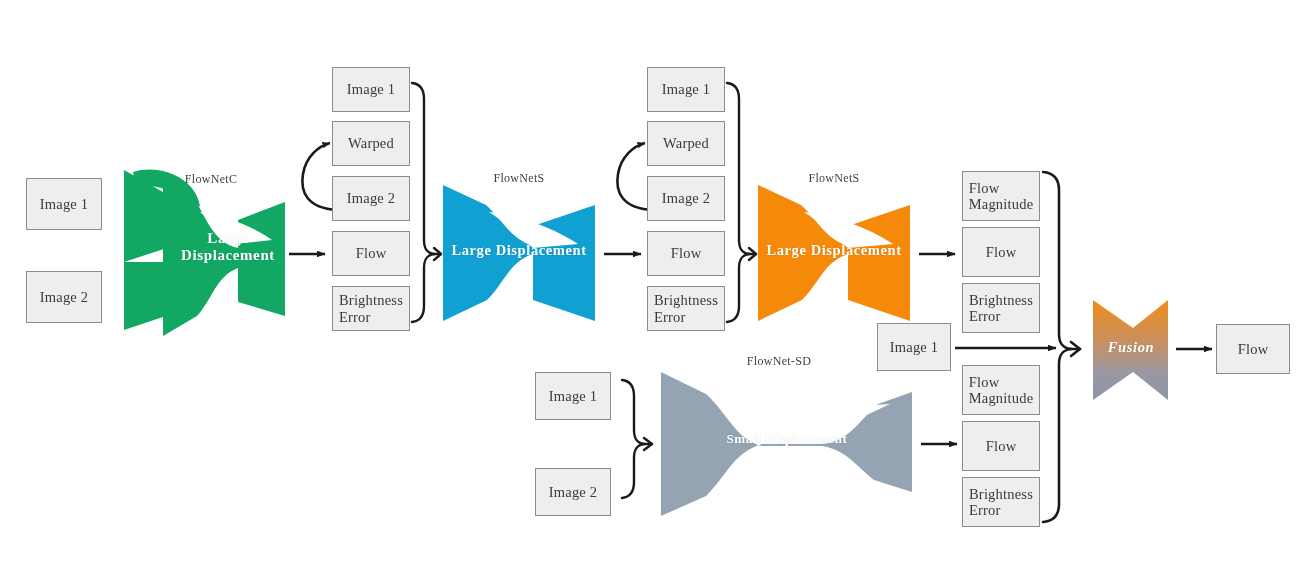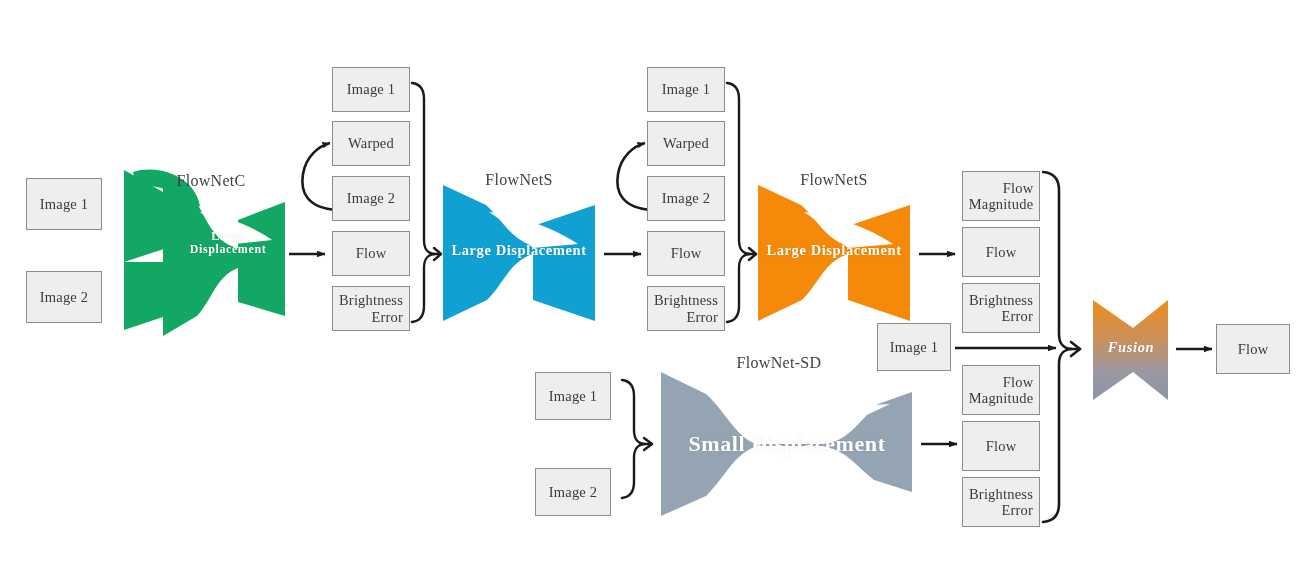--- a/index.html
+++ b/index.html
@@ -27,35 +27,35 @@
 
   
   .dbox {
     position: absolute;
     background: #eeeeee;
     border: 1.6px solid #8c8c8c;
     box-sizing: border-box;
     display: flex;
     align-items: center;
     justify-content: center;
-    text-align: right;
+    text-align: left;
     color: #3a3a3a;
     font-family: "Liberation Serif", "DejaVu Serif", serif;
     font-size: 14.5px;
     line-height: 1.12;
     letter-spacing: 0.2px;
     white-space: pre-line;
   }
 
   
   .netcaption {
     position: absolute;
     color: #3f3f46;
     font-family: "Liberation Serif", "DejaVu Serif", serif;
-    font-size: 16px;
+    font-size: 12px;
     letter-spacing: 0.3px;
     white-space: nowrap;
     text-align: center;
   }
 
   
   .blocklabel {
     position: absolute;
     color: #ffffff;
     font-family: "Liberation Serif", "DejaVu Serif", serif;
@@ -167,25 +167,25 @@
   </svg>
 
   <div class="dbox" style="left:26px; top:178px; width:76px; height:52px;">Image 1</div>
   <div class="dbox" style="left:26px; top:271px; width:76px; height:52px;">Image 2</div>
 
   <div class="netcaption" style="left:156px; top:172px; width:110px;">FlowNetC</div>
   <div class="netcaption" style="left:464px; top:171px; width:110px;">FlowNetS</div>
   <div class="netcaption" style="left:779px; top:171px; width:110px;">FlowNetS</div>
   <div class="netcaption" style="left:714px; top:354px; width:130px;">FlowNet-SD</div>
 
-  <div class="blocklabel" style="left:172px; top:230px; width:112px; font-size:12px;">Large
+  <div class="blocklabel" style="left:172px; top:230px; width:112px; font-size:15px;">Large
 Displacement</div>
   <div class="blocklabel" style="left:437px; top:242px; width:164px; font-size:14.5px;">Large Displacement</div>
   <div class="blocklabel" style="left:752px; top:242px; width:164px; font-size:14.5px;">Large Displacement</div>
-  <div class="blocklabel" style="left:665px; top:432px; width:244px; font-size:22px;">Small Displacement</div>
+  <div class="blocklabel" style="left:665px; top:432px; width:244px; font-size:13px;">Small Displacement</div>
   <div class="blocklabel" style="left:1093px; top:339px; width:76px; font-size:14.5px;font-style:italic;">Fusion</div>
 
   <div class="dbox" style="left:332px; top:67px; width:78px; height:45px;">Image 1</div>
   <div class="dbox" style="left:332px; top:121px; width:78px; height:45px;">Warped</div>
   <div class="dbox" style="left:332px; top:176px; width:78px; height:45px;">Image 2</div>
   <div class="dbox" style="left:332px; top:231px; width:78px; height:45px;">Flow</div>
   <div class="dbox" style="left:332px; top:286px; width:78px; height:45px;">Brightness
 Error</div>
 
   <div class="dbox" style="left:647px; top:67px; width:78px; height:45px;">Image 1</div>

